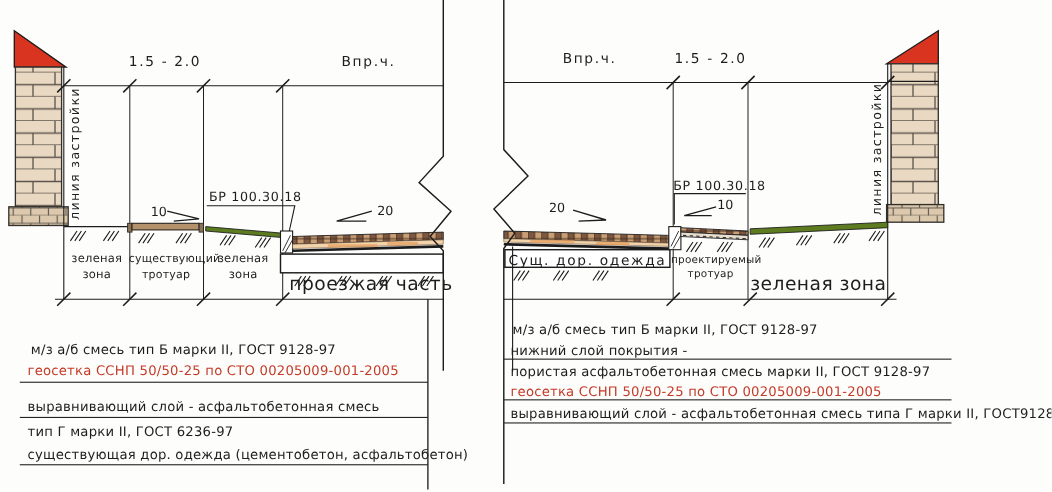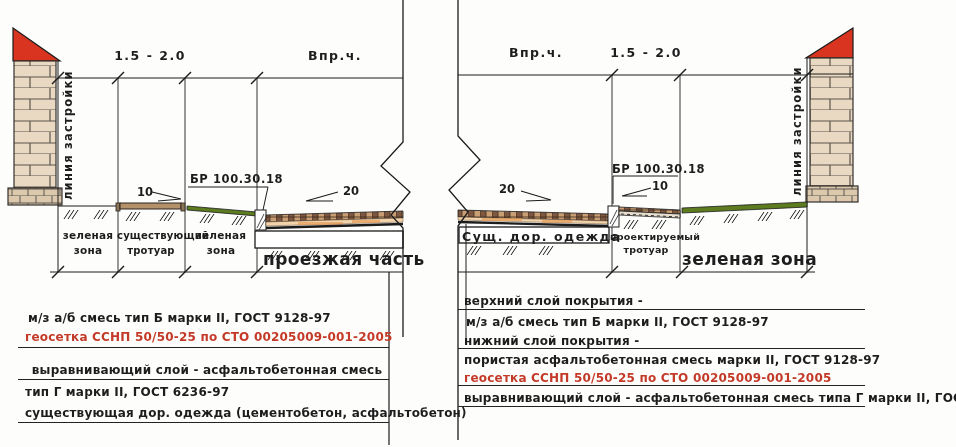--- a/index.html
+++ b/index.html
@@ -1,17 +1,17 @@
 <!DOCTYPE html>
 <html><head>
 <meta charset="utf-8">
 <style>
   html,body{margin:0;padding:0;background:#ffffff;}
   #stage{position:relative;width:956px;height:447px;background:#fdfdfc;overflow:hidden;
-         font-family:"DejaVu Sans",sans-serif;font-weight:bold;}
+         font-family:"DejaVu Sans",sans-serif;}
   #draw{position:absolute;left:0;top:0;}
   .lbl{position:absolute;color:#1d1d1d;white-space:nowrap;font-family:"DejaVu Sans",sans-serif;}
   .dim{font-size:12.5px;text-align:center;letter-spacing:1.5px;}
   .rot{transform:rotate(-90deg);transform-origin:0 0;font-size:11.5px;letter-spacing:1.2px;
        text-align:center;width:118px;}
   .zone{font-size:10.5px;text-align:center;line-height:15px;letter-spacing:0.2px;}
   .zone-sm{font-size:9.5px;line-height:13px;}
   .zone1{font-size:17px;text-align:left;letter-spacing:0.4px;}
   .boxlbl{font-size:12.5px;letter-spacing:1.5px;text-align:center;}
   .slope{font-size:11.5px;}
@@ -211,27 +211,26 @@
   <div class="lbl zone1" style="left:263px;top:249px;width:140px;">проезжая часть</div>
   <div class="lbl zone zone-sm" style="left:610px;top:230px;width:72px;">
     <div>проектируемый</div>
     <div>тротуар</div>
   </div>
   <div class="lbl zone1" style="left:682px;top:249px;width:125px;">зеленая зона</div>
 
   <div class="notes" style="left:18px;top:306px;width:371px;">
     <div class="row" style="height:24px;padding:5px 0 0 10px;">м/з а/б смесь тип Б марки II, ГОСТ 9128-97</div>
     <div class="row rule red" style="height:18px;padding:0 0 0 7px;">геосетка ССНП 50/50-25 по СТО 00205009-001-2005</div>
-    <div class="row rule" style="height:32px;padding:15px 0 0 7px;text-align:center;">выравнивающий слой - асфальтобетонная смесь</div>
+    <div class="row rule" style="height:32px;padding:15px 0 0 7px;">выравнивающий слой - асфальтобетонная смесь</div>
     <div class="row" style="height:24px;padding:5px 0 0 7px;">тип Г марки II, ГОСТ 6236-97</div>
     <div class="row rule" style="height:18px;padding:2px 0 16px 7px;">существующая дор. одежда (цементобетон, асфальтобетон)</div>
   </div>
 
   <div class="notes" style="left:458px;top:288px;width:407px;">
-    <div class="row rule" style="height:22px;padding:6px 0 0 6px;">верхний слой покрытия -</div>
     <div class="row" style="height:24px;padding:5px 0 0 8px;">м/з а/б смесь тип Б марки II, ГОСТ 9128-97</div>
     <div class="row rule" style="height:15px;padding:0 0 0 6px;">нижний слой покрытия -</div>
     <div class="row" style="height:20px;padding:4px 0 0 6px;">пористая асфальтобетонная смесь марки II, ГОСТ 9128-97</div>
     <div class="row rule red" style="height:17px;padding:2px 0 0 6px;">геосетка ССНП 50/50-25 по СТО 00205009-001-2005</div>
     <div class="row rule" style="height:21px;padding:5px 0 0 6px;">выравнивающий слой - асфальтобетонная смесь типа Г марки II, ГОСТ9128-97</div>
   </div>
 
 </div>
 
 </body></html>

